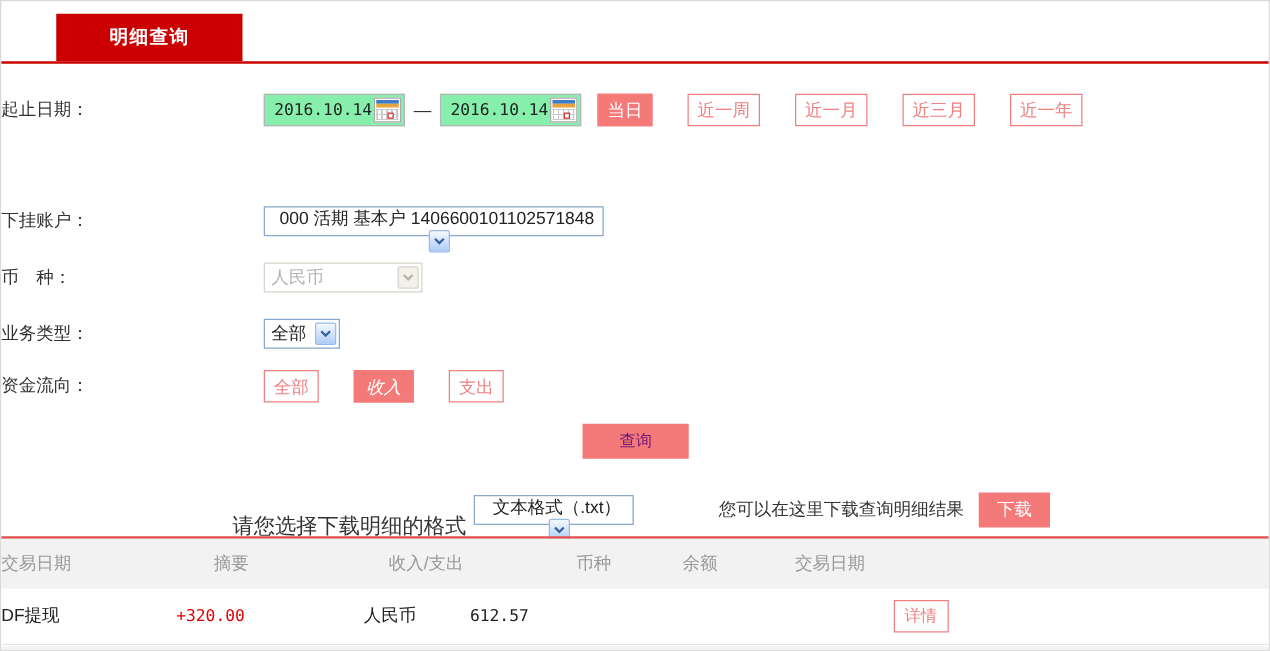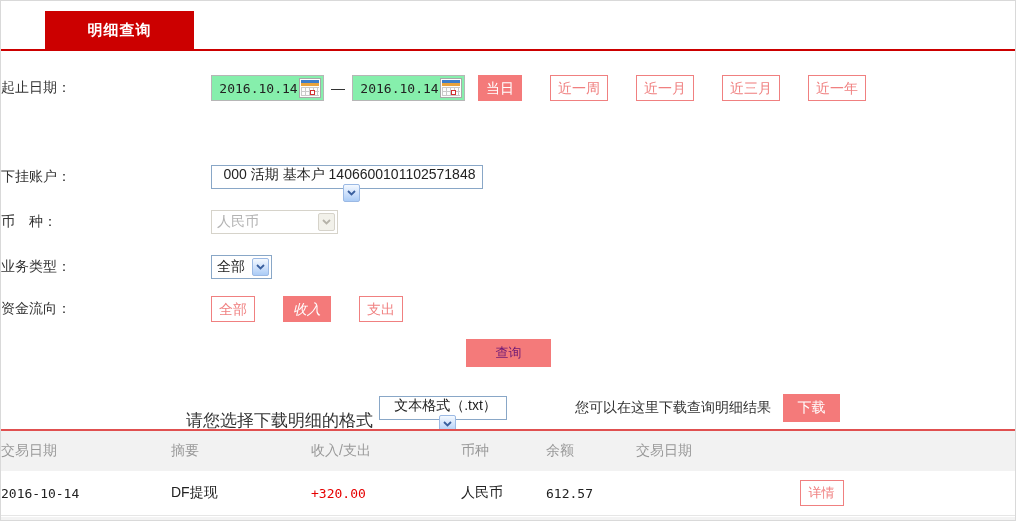--- a/index.html
+++ b/index.html
@@ -203,21 +203,20 @@
     <div class="c c1">交易日期</div>
     <div class="c c2">摘要</div>
     <div class="c c3">收入/支出</div>
     <div class="c c4">币种</div>
     <div class="c c5">余额</div>
     <div class="c c6">交易日期</div>
     <div class="c7"></div>
   </div>
 
   <div class="tbl-row">
-    <div class="c c1 num">2016-10-14</div>
     <div class="c c2">DF提现</div>
     <div class="c c3 num amount">+320.00</div>
     <div class="c c4">人民币</div>
     <div class="c c5 num">612.57</div>
     <div class="c7">
       <button class="detail-btn">详情</button>
     </div>
   </div>
 
   <div class="bottom-strip"></div>

